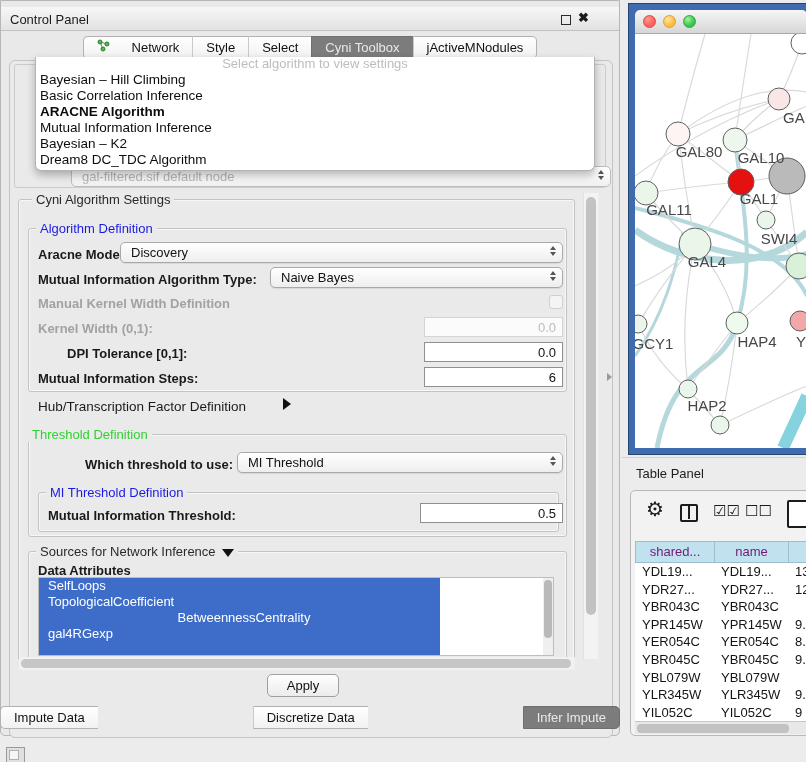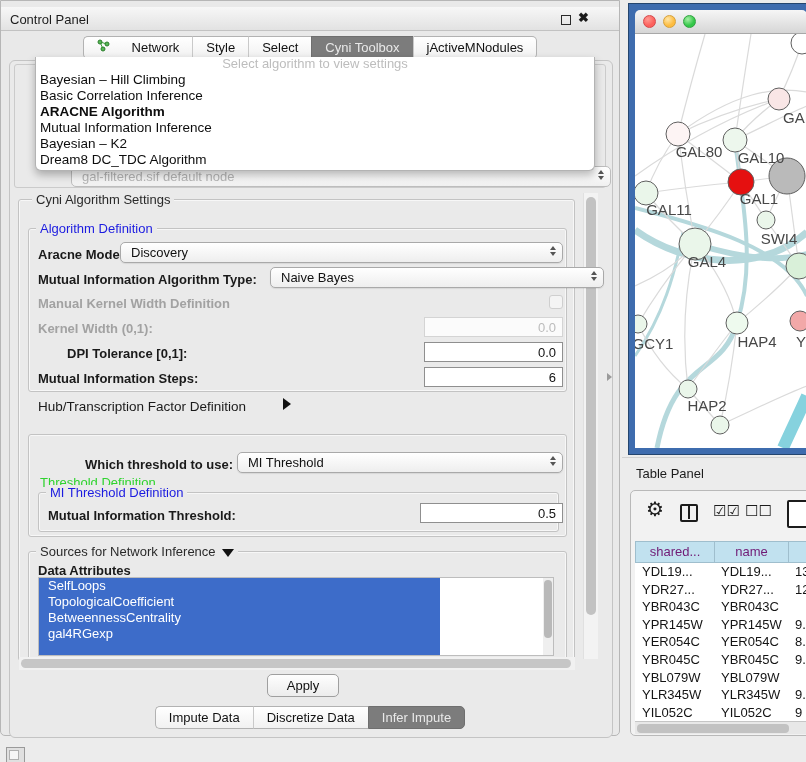--- a/index.html
+++ b/index.html
@@ -81,21 +81,21 @@
   .v-scroll-track { position:absolute; left:583px; top:193px; width:15px; height:466px; background:#f3f3f3;
                     border-left:1px solid #e0e0e0; }
   .v-scroll-thumb { position:absolute; left:2px; top:4px; width:10px; height:418px; background:#c2c2c2; border-radius:5px; }
   .h-scroll { position:absolute; left:19px; top:657px; width:556px; height:13px; background:#f1f1f1; z-index:6; }
   .h-scroll-thumb { position:absolute; left:2px; top:2px; width:550px; height:9px; background:#c6c6c6; border-radius:5px; }
 
   .apply-btn { position:absolute; left:267px; top:674px; width:72px; height:23px;
                background:linear-gradient(#fefefe,#ececec); border:1px solid #9f9f9f; border-radius:5px;
                font-size:13px; color:#111; text-align:center; line-height:21px; }
 
-  .tabbar2 { position:absolute; left:0; top:706px; width:620px; display:flex; justify-content:center; }
+  .tabbar2 { position:absolute; left:0; top:706px; width:620px; display:flex; justify-content:space-between; }
 
   
   .split-arrow { position:absolute; left:607px; top:373px; width:0; height:0;
                  border-top:4px solid transparent; border-bottom:4px solid transparent;
                  border-left:5px solid #9a9a9a; }
 
   
   .net-frame { position:absolute; left:628px; top:3px; width:180px; height:452px;
                background:#3e6cae; border:1px solid #24456e; }
   .nw-title { position:absolute; left:6px; top:6px; right:0; height:24px;
@@ -209,21 +209,21 @@
   <span class="flabel" style="left:38px; top:247px;">Aracne Mode:</span>
   <div class="combo" style="left:120px; top:242px; width:443px;">
     <span>Discovery</span>
     <span class="spin">
         <span class="tri-up"></span>
         <span class="tri-down"></span>
       </span>
   </div>
 
   <span class="flabel" style="left:38px; top:272px;">Mutual Information Algorithm Type:</span>
-  <div class="combo" style="left:270px; top:267px; width:334px;">
+  <div class="combo" style="left:270px; top:267px; width:293px;">
     <span>Naive Bayes</span>
     <span class="spin">
         <span class="tri-up"></span>
         <span class="tri-down"></span>
       </span>
   </div>
 
   <span class="flabel disabled" style="left:38px; top:296px;">Manual Kernel Width Definition</span>
   <span class="checkbox" style="left:549px; top:295px;"></span>
 
@@ -233,21 +233,21 @@
   <span class="flabel" style="left:38px; top:346px;padding-left:29px;">DPI Tolerance [0,1]:</span>
   <input class="tinput" style="left: 424px; top: 342px; width: 139px;" value="0.0">
 
   <span class="flabel" style="left:38px; top:371px;">Mutual Information Steps:</span>
   <input class="tinput" style="left: 424px; top: 367px; width: 139px;" value="6">
 
   <span class="flabel" style="left:38px; top:399px; font-weight:normal; font-size:13.5px;">Hub/Transcription Factor Definition</span>
   <span class="arrow-right" style="left:283px; top:398px;"></span>
 
   <div class="fieldset" style="left:28px; top:434px; width:539px; height:103px;"></div>
-  <span class="legend green" style="left:36px; top:427px;margin-top:48px;">Threshold Definition</span>
+  <span class="legend green" style="left:28px; top:427px;">Threshold Definition</span>
 
   <span class="flabel" style="left:85px; top:457px;">Which threshold to use:</span>
   <div class="combo" style="left:237px; top:452px; width:326px;">
     <span>MI Threshold</span>
     <span class="spin">
         <span class="tri-up"></span>
         <span class="tri-down"></span>
       </span>
   </div>
 
@@ -259,21 +259,21 @@
   <div class="fieldset" style="left:28px; top:551px; width:539px; height:110px;"></div>
   <span class="legend" style="left:36px; top:544px;">
     <span>Sources for Network Inference</span><span class="arrow-down"></span>
   </span>
   <span class="flabel" style="left:38px; top:563px;">Data Attributes</span>
 
   <div class="attr-list">
     <div id="attr-rows">
         <div class="attr-row" style="background: rgb(61, 108, 201);">SelfLoops</div>
         <div class="attr-row" style="background: rgb(61, 108, 201);">TopologicalCoefficient</div>
-        <div class="attr-row" style="background: rgb(61, 108, 201);">BetweennessCentrality</div>
+        <div class="attr-row" style="background: rgb(61, 108, 201); text-align: center;">BetweennessCentrality</div>
         <div class="attr-row" style="background: rgb(61, 108, 201);">gal4RGexp</div>
         <div class="attr-row" style="background: rgb(61, 108, 201);"></div>
       </div>
     <div class="attr-scroll">
       <div class="attr-thumb"></div>
     </div>
   </div>
 
   <div class="apply-btn">Apply</div>
   <div class="tabbar2" id="bottom-tabs">

